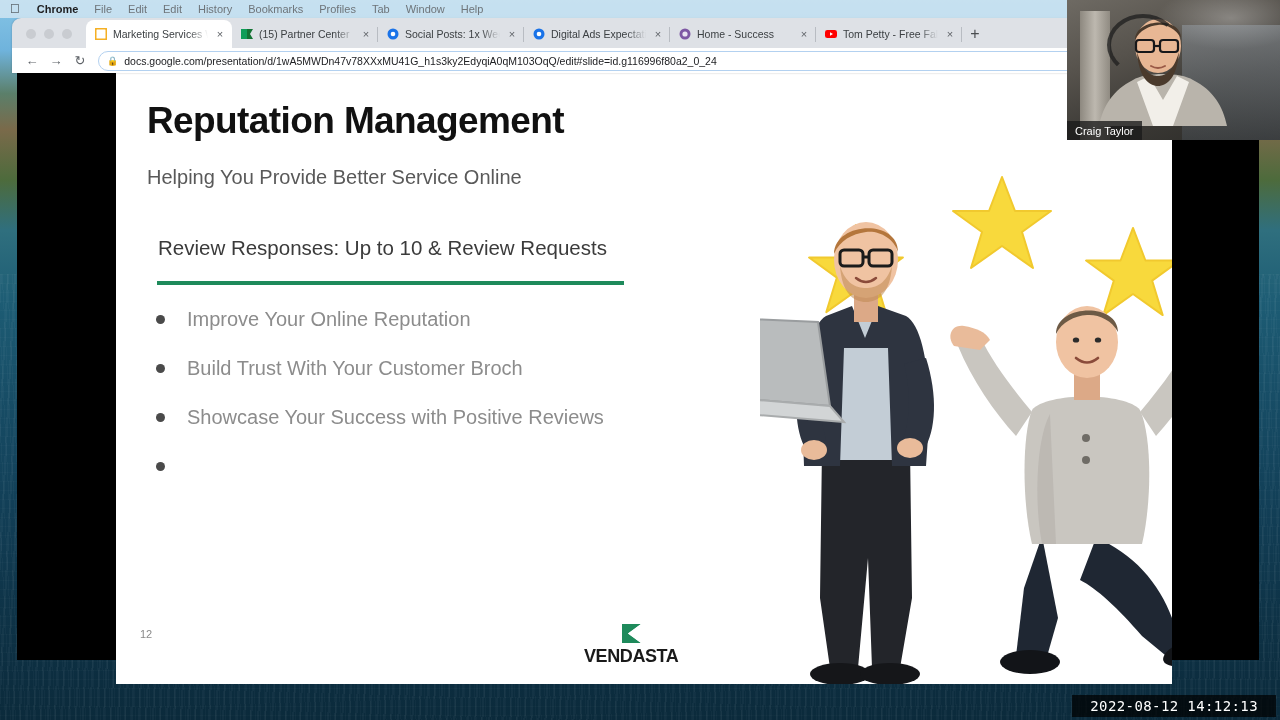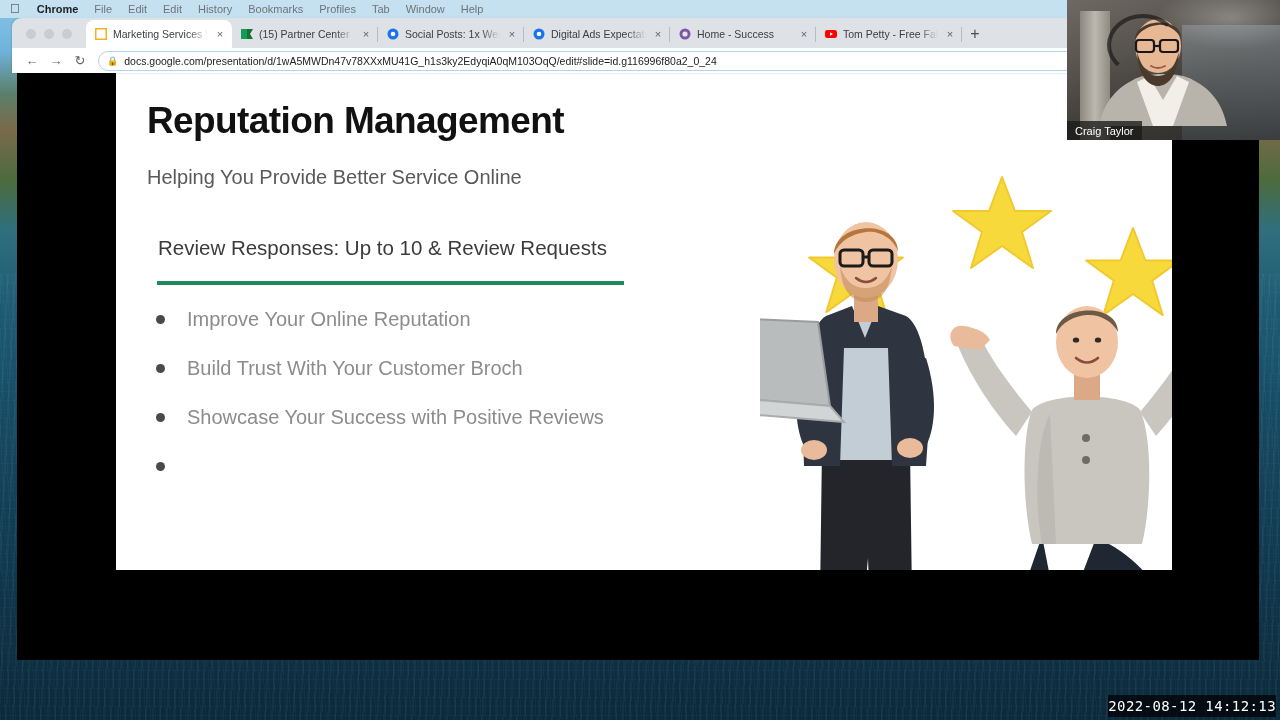--- a/index.html
+++ b/index.html
@@ -96,21 +96,21 @@
   #omnibox .obtn { font-size: 11px; color: #5f6368; padding: 0 3px; }
   .extico { width: 20px; height: 20px; display:flex; align-items:center;
             justify-content:center; margin-left: 2px; }
 
   
   #letterbox {
     position: absolute; left: 17px; top: 73px; width: 1242px; height: 587px;
     background: #000; z-index: 20;
   }
   #slide {
-    position: absolute; left: 116px; top: 73px; width: 1056px; height: 497px;
+    position: absolute; left: 116px; top: 73px; width: 1056px; height: 611px;
     background: #ffffff; z-index: 21; overflow: hidden;
   }
 
   .s-title {
     position: absolute; left: 31px; top: 27px;
     font-size: 37px; font-weight: bold; color: #111; letter-spacing: -0.6px;
   }
   .s-subtitle {
     position: absolute; left: 31px; top: 93px;
     font-size: 20px; color: #595959; font-weight: 300;
@@ -178,21 +178,21 @@
     background: rgba(25,25,25,0.78); color: #fff;
     font-size: 11px; display: flex; align-items: center; padding: 0 8px;
   }
 
   
   #timestamp {
     position: absolute; right: 4px; bottom: 3px;
     background: rgba(0,0,0,0.72); color: #ffffff;
     font-family: "DejaVu Sans Mono", monospace;
     font-size: 14px; letter-spacing: 0.4px;
-    padding: 3px 0; z-index: 70;
+    padding: 3px 18px; z-index: 70;
   }
 </style>
 </head>
 <body>
 
 <div id="desktop"></div>
 
 <div id="menubar">
   <span class="apple"></span>
   <span class="mi app">Chrome</span>

